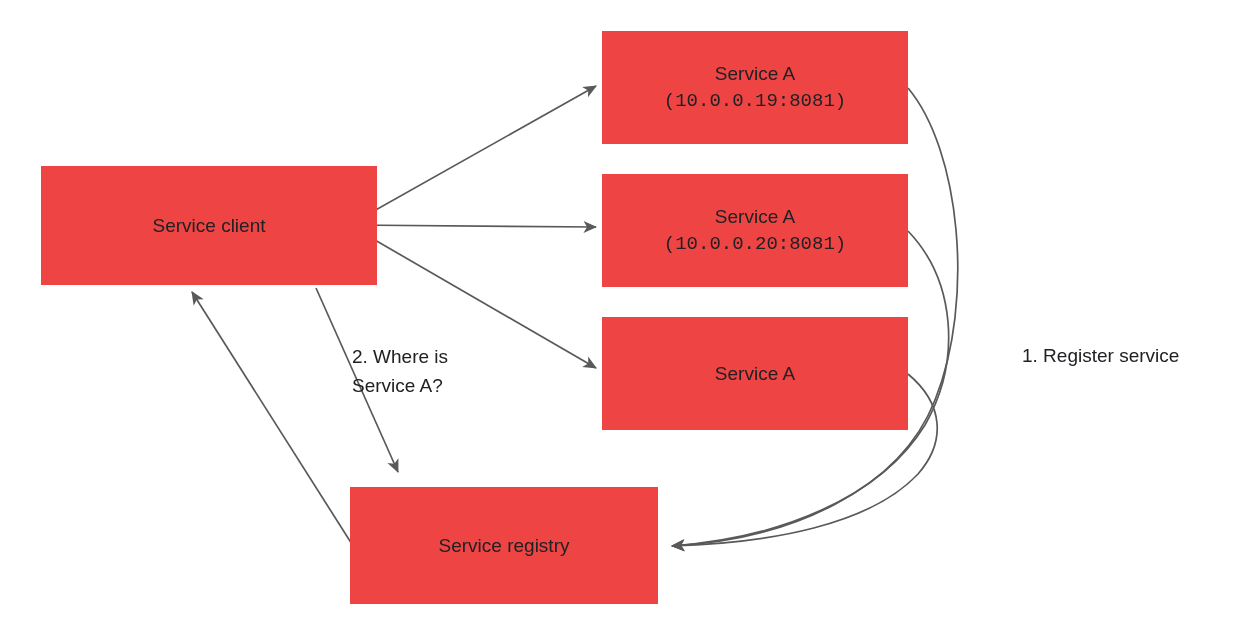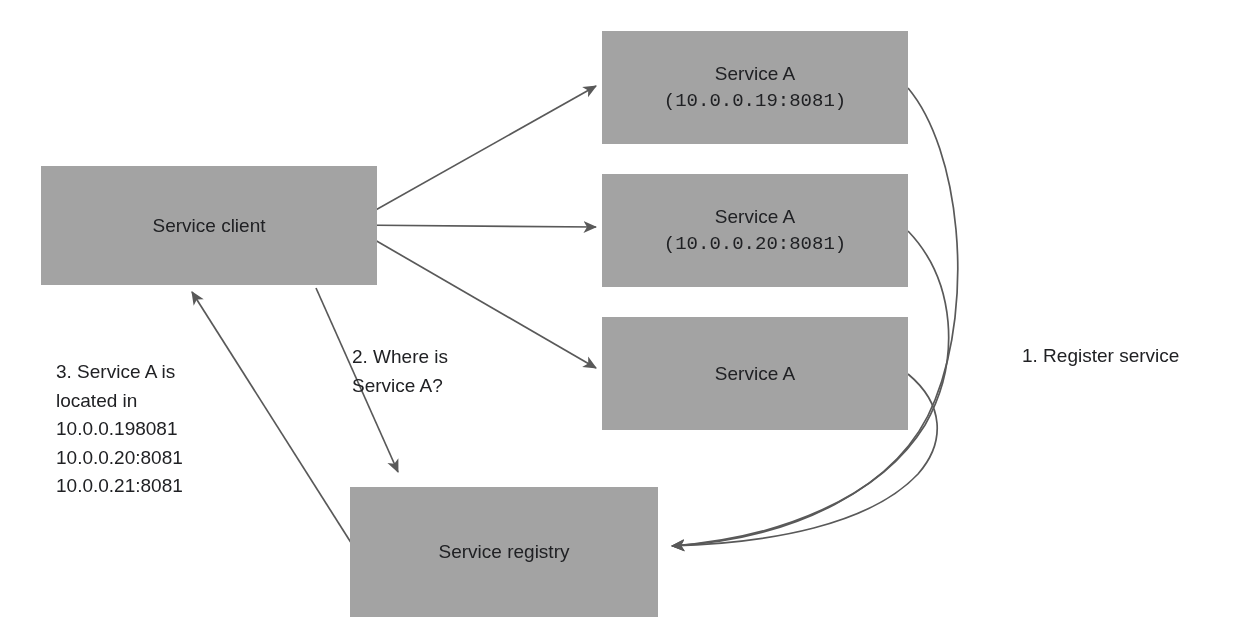--- a/index.html
+++ b/index.html
@@ -24,21 +24,21 @@
   #edges {
     position: absolute;
     left: 0;
     top: 0;
     width: 1242px;
     height: 630px;
     pointer-events: none;
   }
   .node {
     position: absolute;
-    background: #a3a3a3;
+    background: #ef4444;
     display: flex;
     flex-direction: column;
     align-items: center;
     justify-content: center;
     text-align: center;
     font-size: 19px;
     line-height: 1.45;
     color: #202124;
     box-sizing: border-box;
   }
@@ -91,28 +91,23 @@
 
   <div class="node" style="left:602px; top:174px; width:306px; height:113px;">
     <span>Service A</span>
     <span class="line2">(10.0.0.20:8081)</span>
   </div>
 
   <div class="node" style="left:602px; top:317px; width:306px; height:113px;">
     <span>Service A</span>
   </div>
 
-  <div class="node" style="left:350px; top:487px; width:308px; height:130px;">
+  <div class="node" style="left:350px; top:487px; width:308px; height:117px;">
     <span>Service registry</span>
   </div>
 
   <div class="annot" style="left:998px; top:342px;margin-left:24px;">1. Register service</div>
 
   <div class="annot" style="left:352px; top:343px;">2. Where is
 Service A?</div>
 
-  <div class="annot" style="left:56px; top:358px;">3. Service A is
-located in
-10.0.0.198081
-10.0.0.20:8081
-10.0.0.21:8081</div>
 
 </div>
 
 </body></html>

